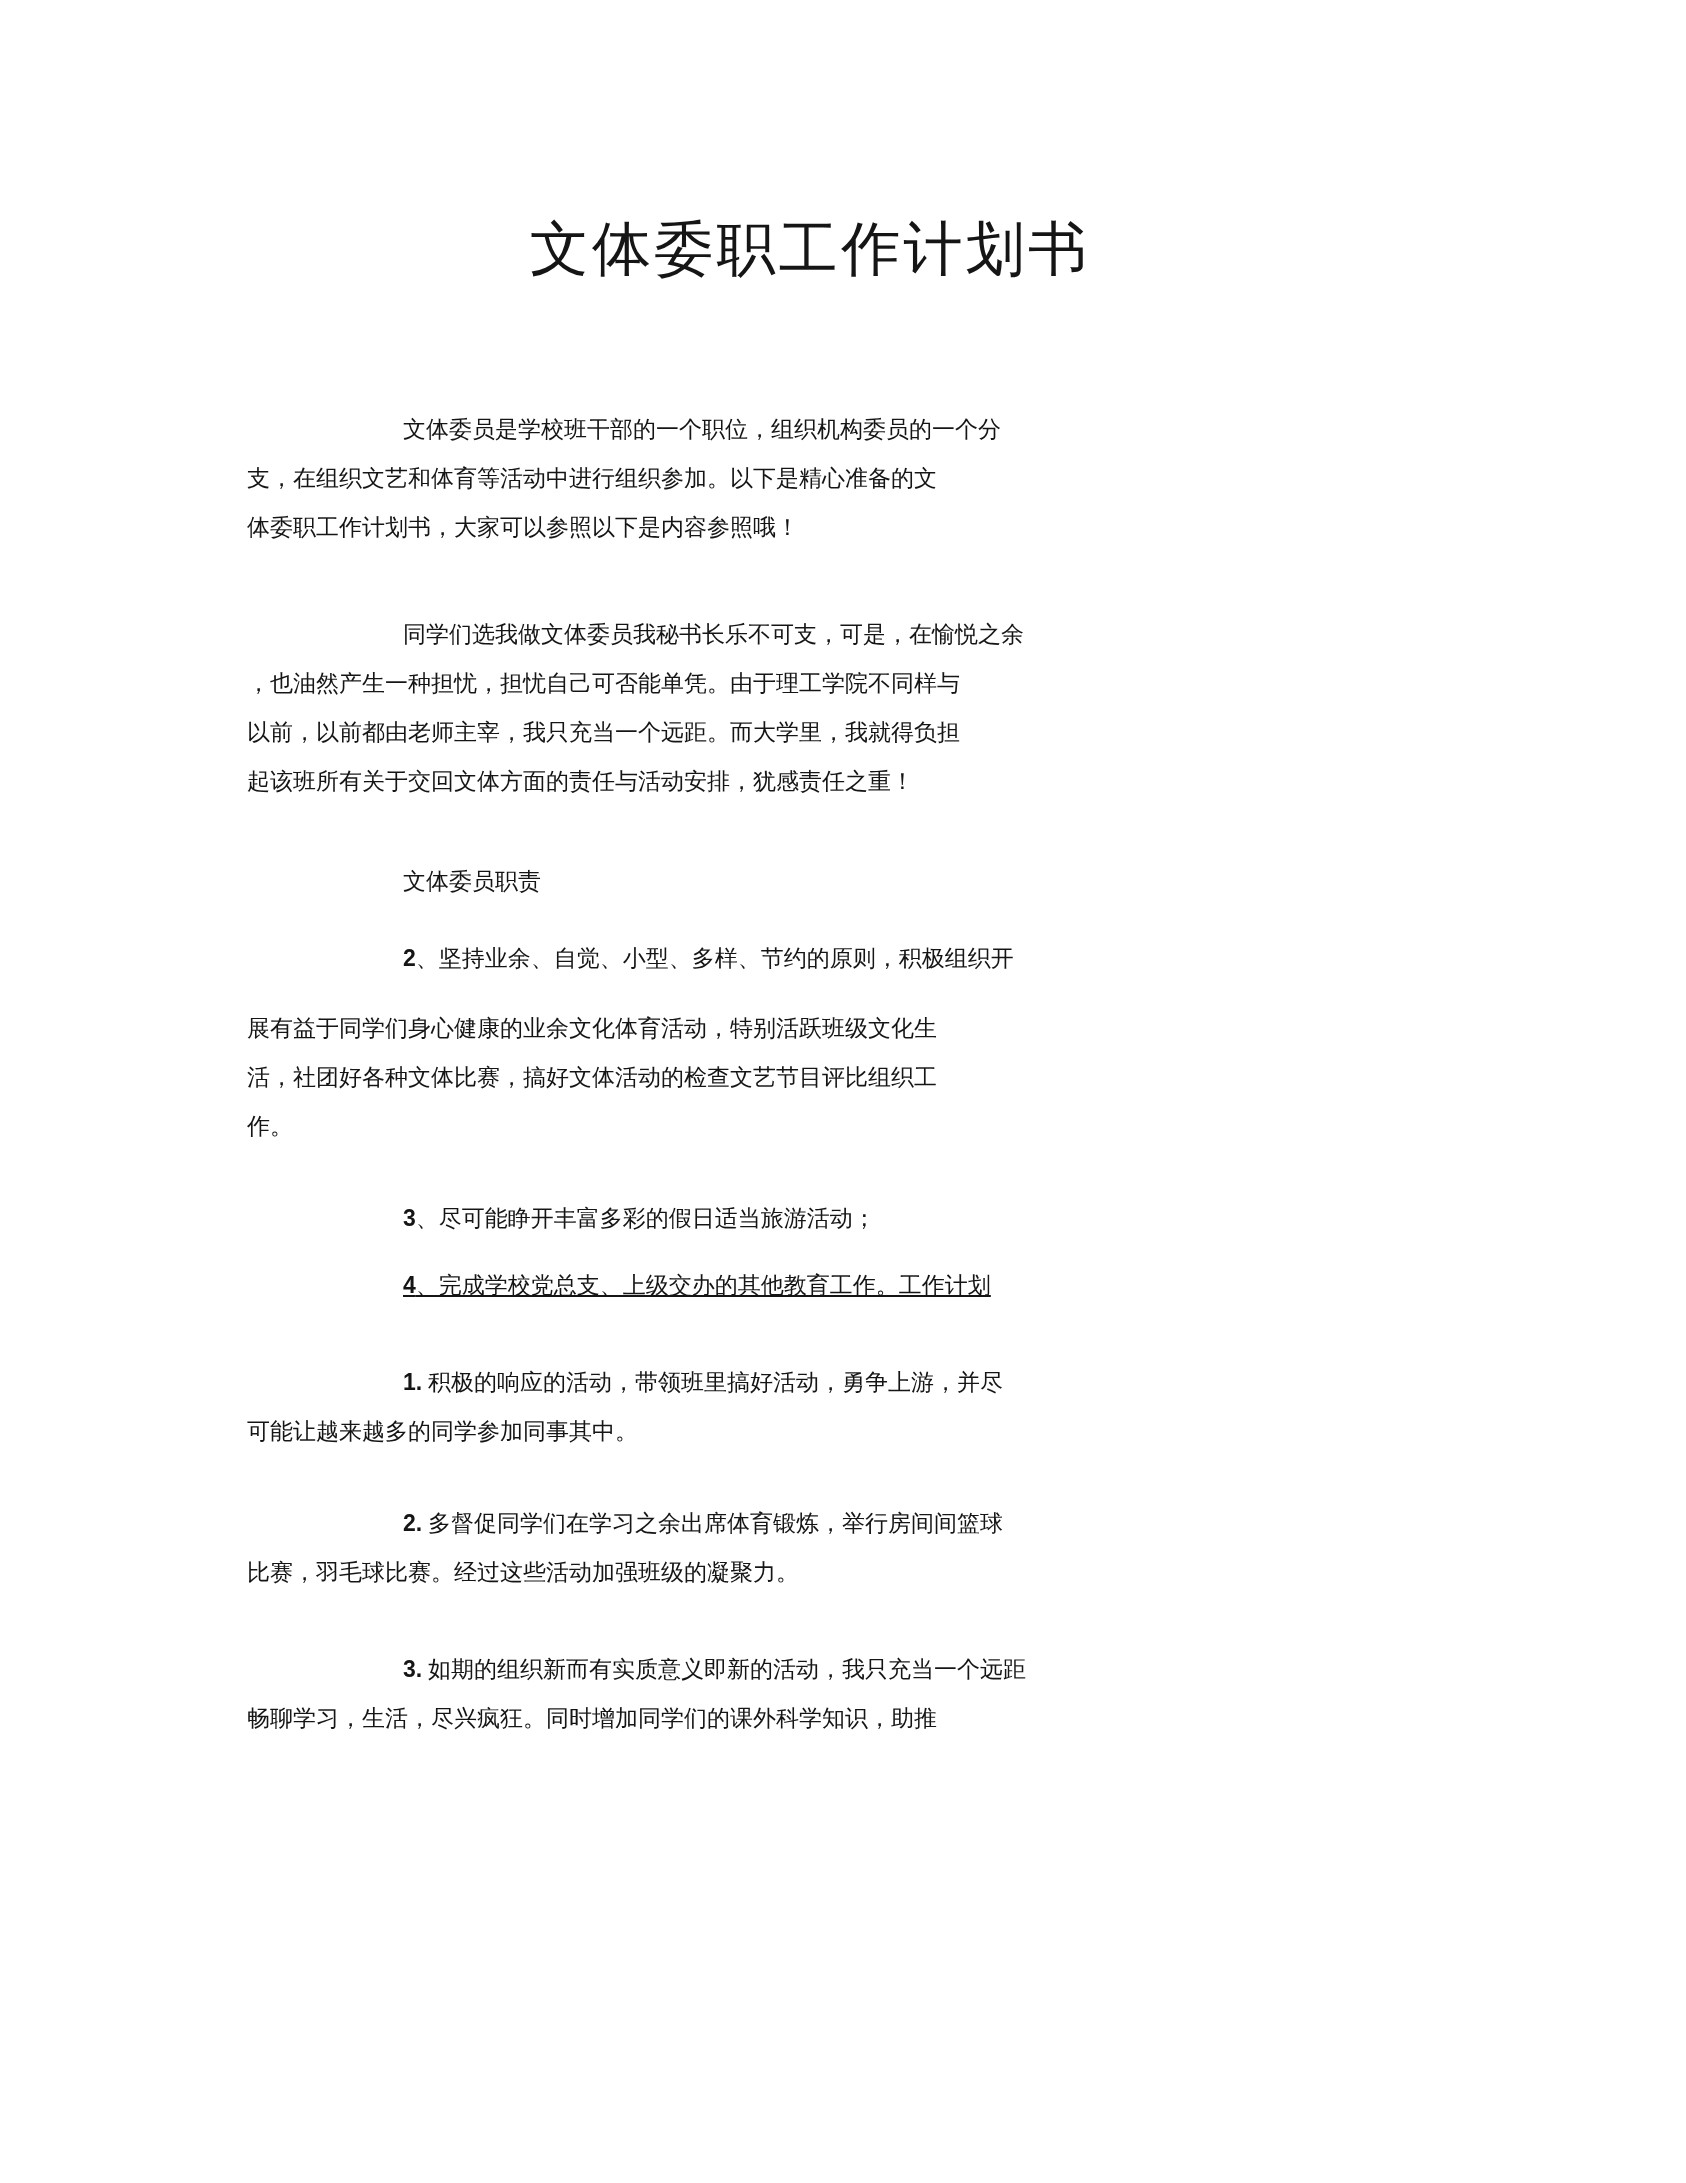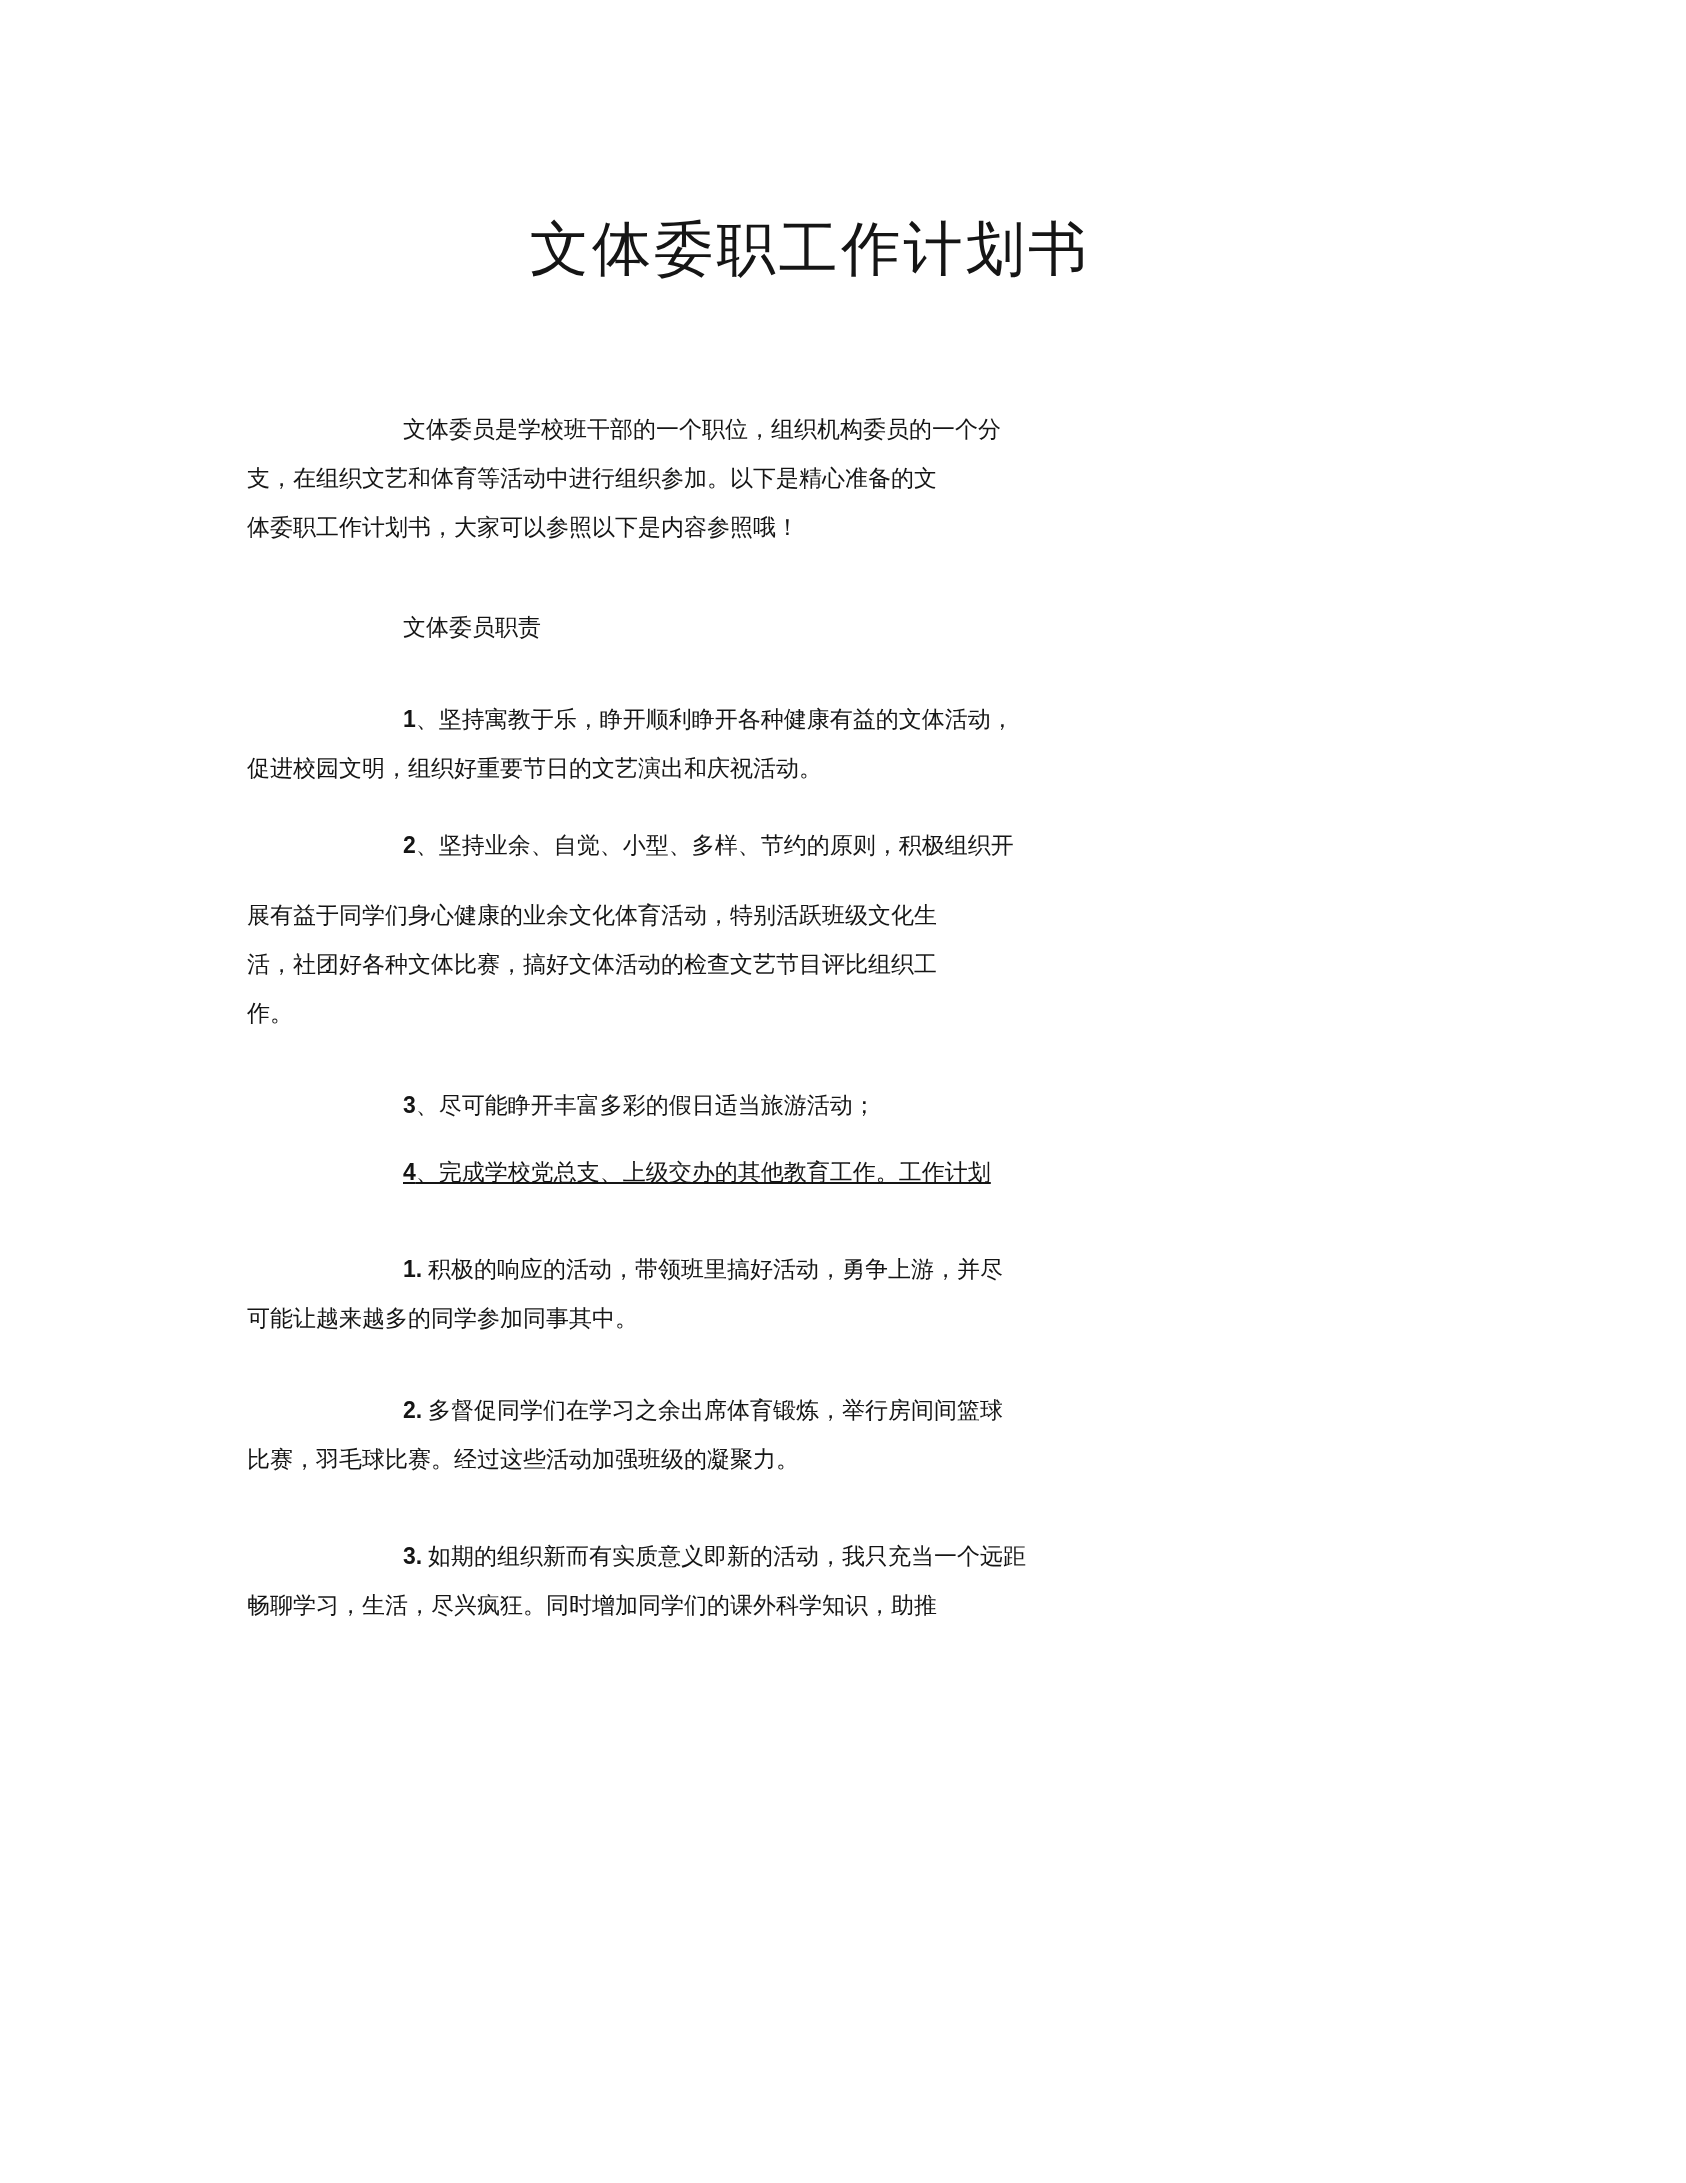--- a/index.html
+++ b/index.html
@@ -53,25 +53,27 @@
 </style>
 </head>
 <body>
 
 <div class="page">
   <h1 class="title">文体委职工作计划书</h1>
 
   <p class="para indent mt0">文体委员是学校班干部的一个职位，组织机构委员的一个分
 支，在组织文艺和体育等活动中进行组织参加。以下是精心准备的文
 体委职工作计划书，大家可以参照以下是内容参照哦！</p>
+  <p class="para indent mt70">同学们选我做文体委员我秘书长乐不可支，可是，在愉悦之余
+，也油然产生一种担忧，担忧自己可否能单凭。由于理工学院不同样与
+以前，以前都由老师主宰，我只充当一个远距。而大学里，我就得负担
+起该班所有关于交回文体方面的责任与活动安排，犹感责任之重！</p>
 
   <p class="para indent mt62">文体委员职责</p>
 
-  <p class="para indent"><span class="num">1</span><span>、坚持寓教于乐，睁开顺利睁开各种健康有益的文体活动，
-促进校园文明，组织好重要节日的文艺演出和庆祝活动。</span></p>
   <p class="para indent mt49"><span class="num">2</span><span>、坚持业余、自觉、小型、多样、节约的原则，积极组织开</span></p>
   <p class="para mt26">展有益于同学们身心健康的业余文化体育活动，特别活跃班级文化生
 活，社团好各种文体比赛，搞好文体活动的检查文艺节目评比组织工
 作。</p>
   <p class="para indent"><span class="num">3</span><span>、尽可能睁开丰富多彩的假日适当旅游活动；</span></p>
   <p class="para indent mt41"><span class="num">4</span><span>、完成学校党总支、上级交办的其他教育工作。工作计划</span></p>
 
   <p class="para indent mt58"><span class="num">1.</span><span> 积极的响应的活动，带领班里搞好活动，勇争上游，并尽
 可能让越来越多的同学参加同事其中。</span></p>
   <p class="para indent"><span class="num">2.</span><span> 多督促同学们在学习之余出席体育锻炼，举行房间间篮球

